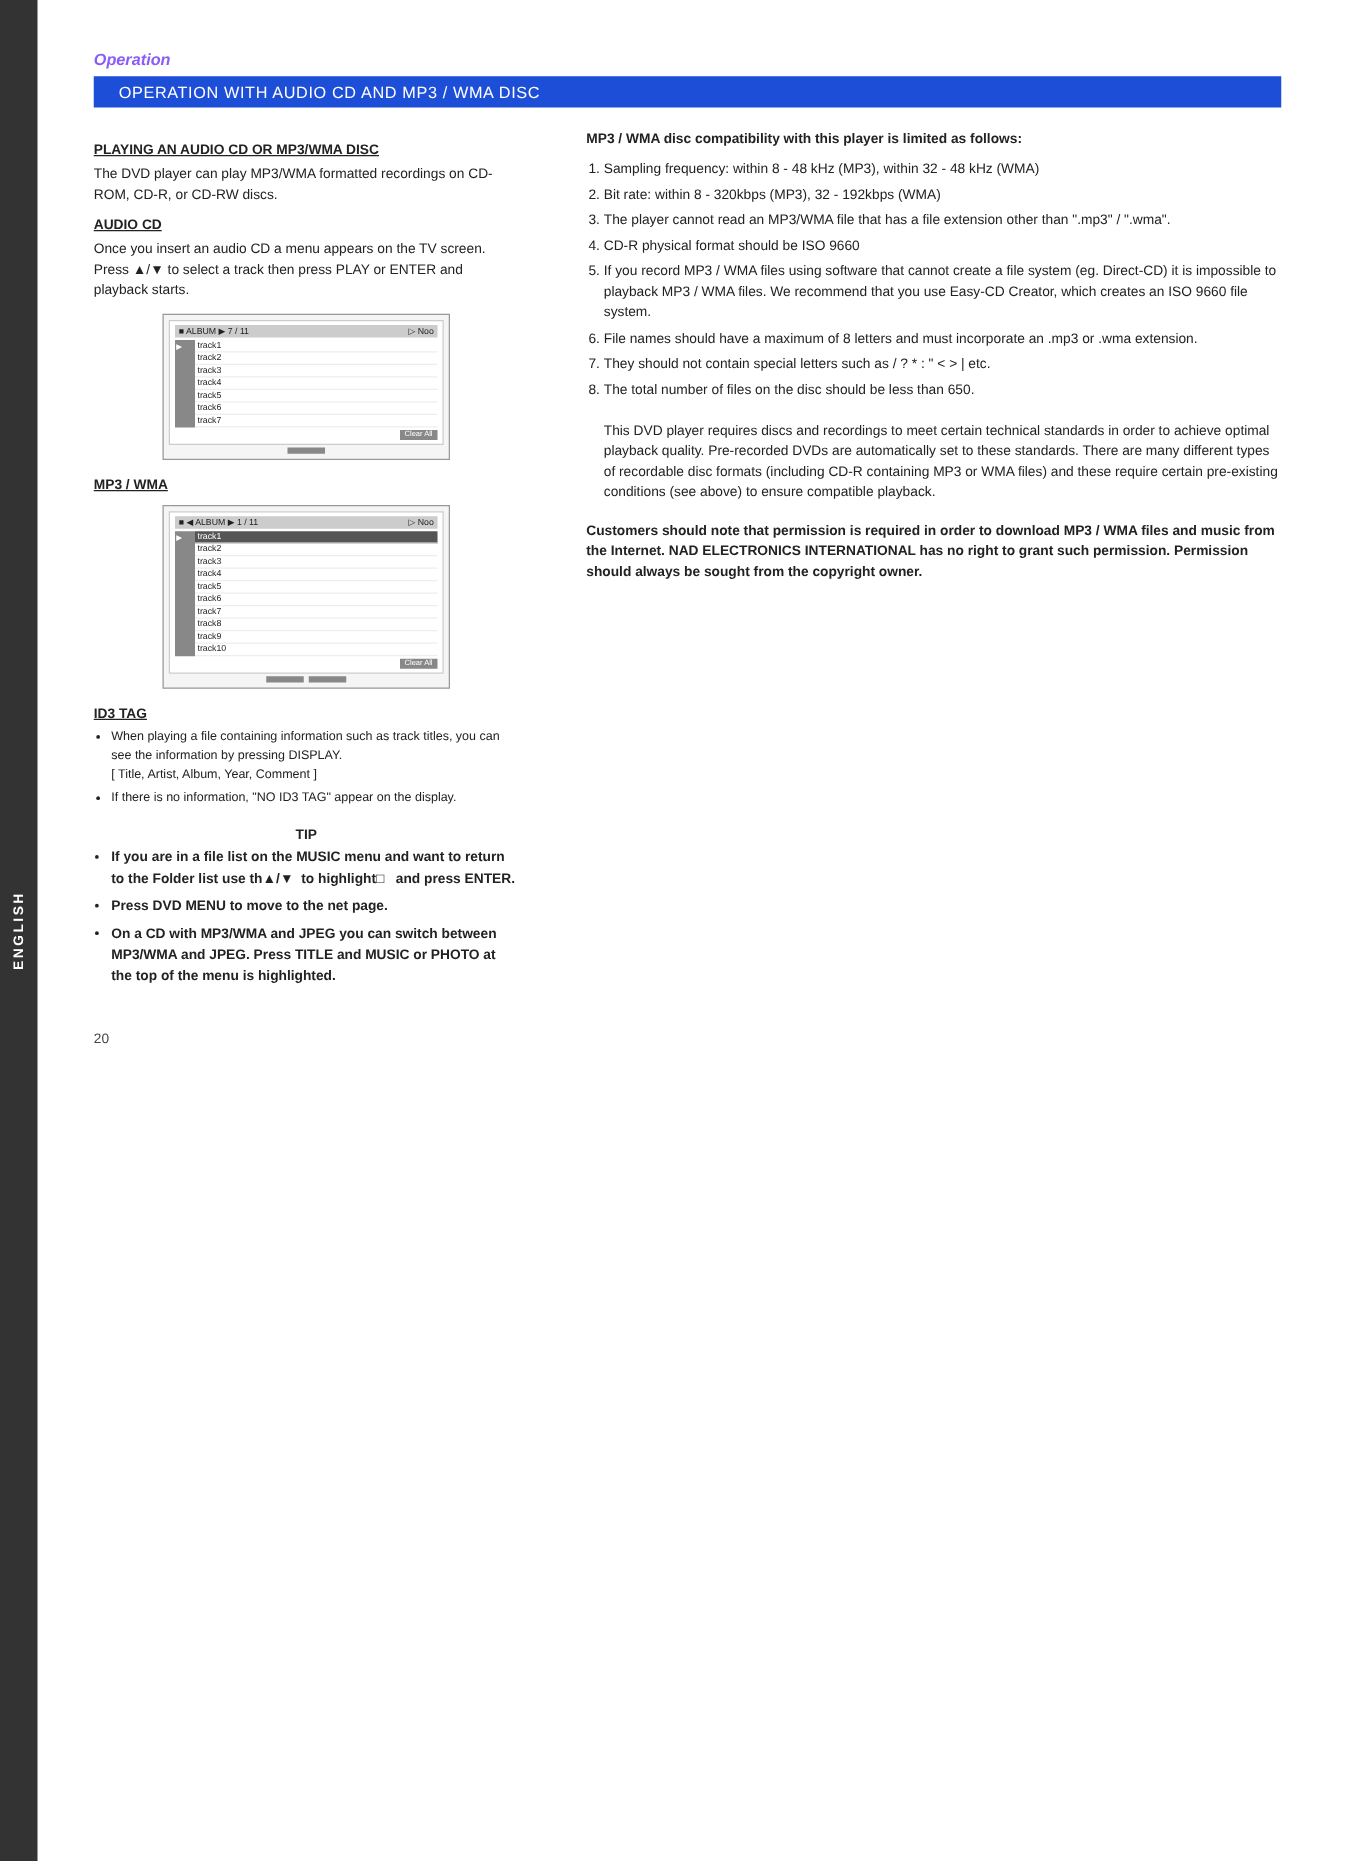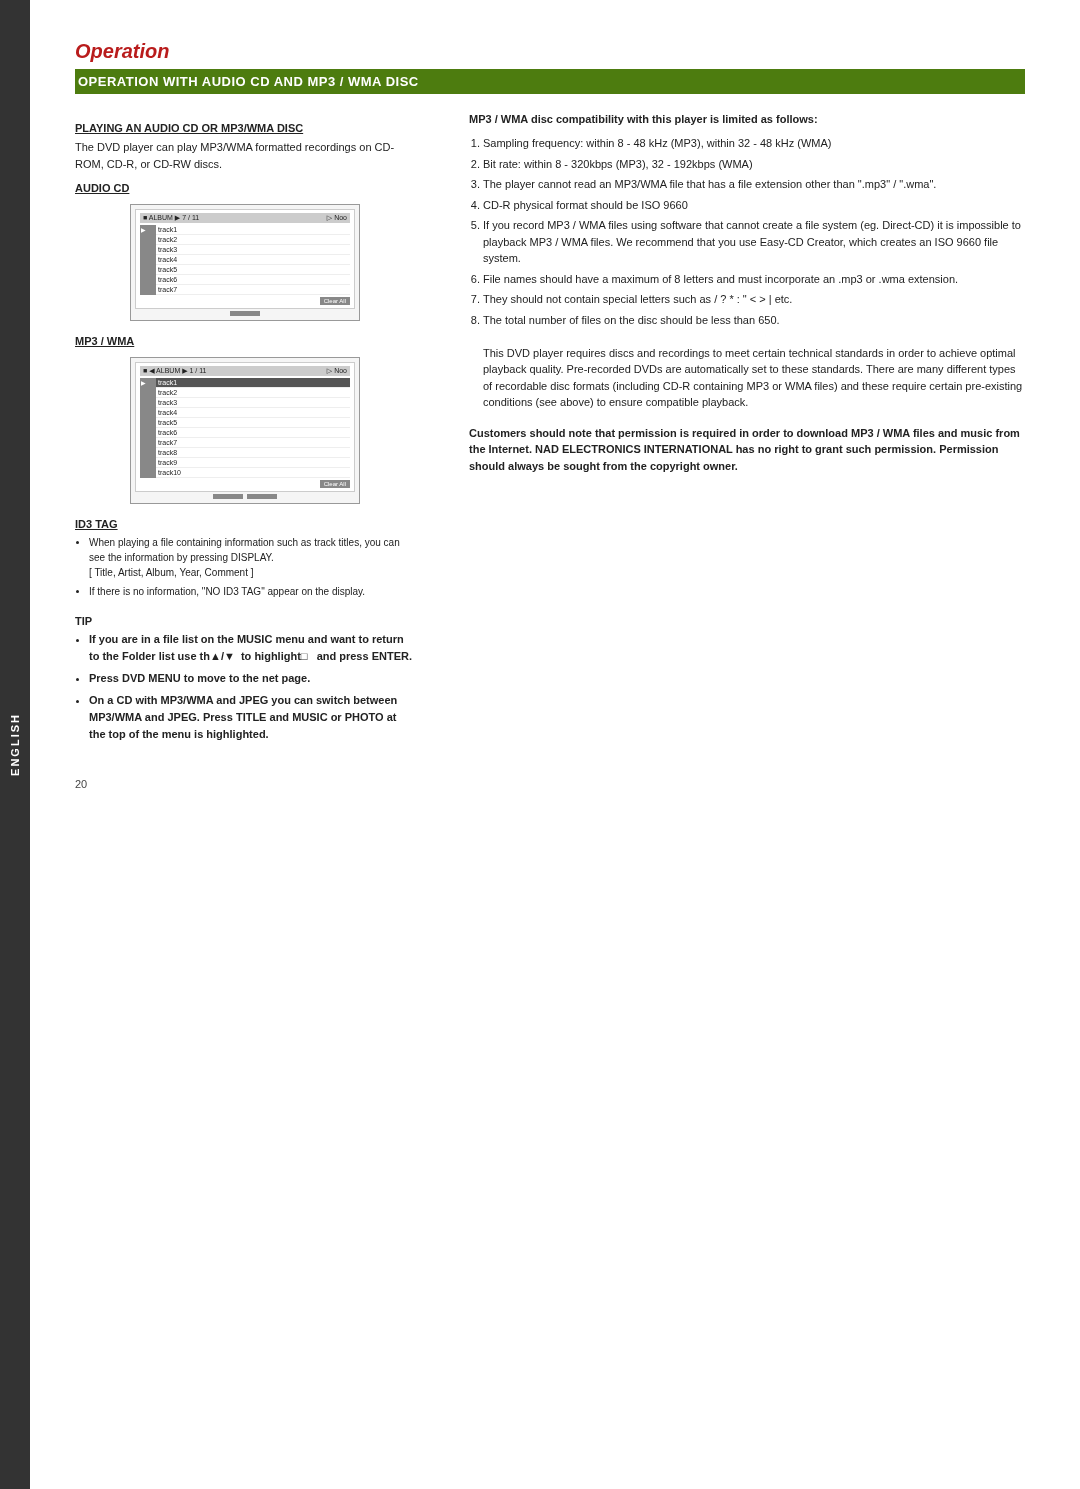--- a/index.html
+++ b/index.html
@@ -31,32 +31,32 @@
       writing-mode: vertical-rl;
       transform: rotate(180deg);
       letter-spacing: 2px;
       text-transform: uppercase;
     }
     .main-content {
       flex: 1;
       padding: 40px 55px 60px 45px;
     }
     .section-title {
-      font-size: 20px;
-      font-weight: bold;
-      color: #b91c1c;
+      font-size: 13px;
+      font-weight: bold;
+      color: #8b5cf6;
       margin-bottom: 6px;
       font-style: italic;
     }
     .section-header-bar {
-      background: #4d7c0f;
+      background: #1d4ed8;
       color: #fff;
       font-size: 13px;
-      font-weight: bold;
-      padding: 5px 3px;
+      font-weight: normal;
+      padding: 5px 20px;
       margin-bottom: 18px;
       letter-spacing: 0.5px;
     }
     .two-col {
       display: flex;
       gap: 30px;
     }
     .col-left {
       flex: 0 0 340px;
       max-width: 340px;
@@ -134,20 +134,21 @@
       width: 30px;
       height: 5px;
     }
     .tip-section {
       margin-top: 16px;
     }
     .tip-label {
       font-size: 11px;
       font-weight: bold;
       margin-bottom: 4px;
+      text-align: center;
     }
     .tip-bullet-list {
       padding-left: 14px;
     }
     .tip-bullet-list li {
       font-size: 11px;
       line-height: 1.55;
       margin-bottom: 5px;
       list-style-type: disc;
     }
@@ -185,20 +186,21 @@
     <div class="section-header-bar">OPERATION WITH AUDIO CD AND MP3 / WMA DISC</div>
 
     <div class="two-col">
 
       <div class="col-left">
 
         <div class="sub-heading">PLAYING AN AUDIO CD OR MP3/WMA DISC</div>
         <p class="body-text">The DVD player can play MP3/WMA formatted recordings on CD-ROM, CD-R, or CD-RW discs.</p>
 
         <div class="sub-heading">AUDIO CD</div>
+        <p class="body-text">Once you insert an audio CD a menu appears on the TV screen. Press ▲/▼ to select a track then press PLAY or ENTER and playback starts.</p>
 
         <div class="screen-mock">
           <div class="screen-mock-inner">
             <div style="font-size:7px; background:#ccc; padding:1px 3px; margin-bottom:2px; display:flex; justify-content:space-between;">
               <span>■ ALBUM ▶ 7 / 11</span>
               <span>▷ Noo</span>
             </div>
             <div style="display:flex; font-size:7px;">
               <div style="width:16px; background:#888; display:flex; align-items:flex-start; padding:1px; color:#fff; font-size:6px;">▶</div>
               <div style="flex:1;">

